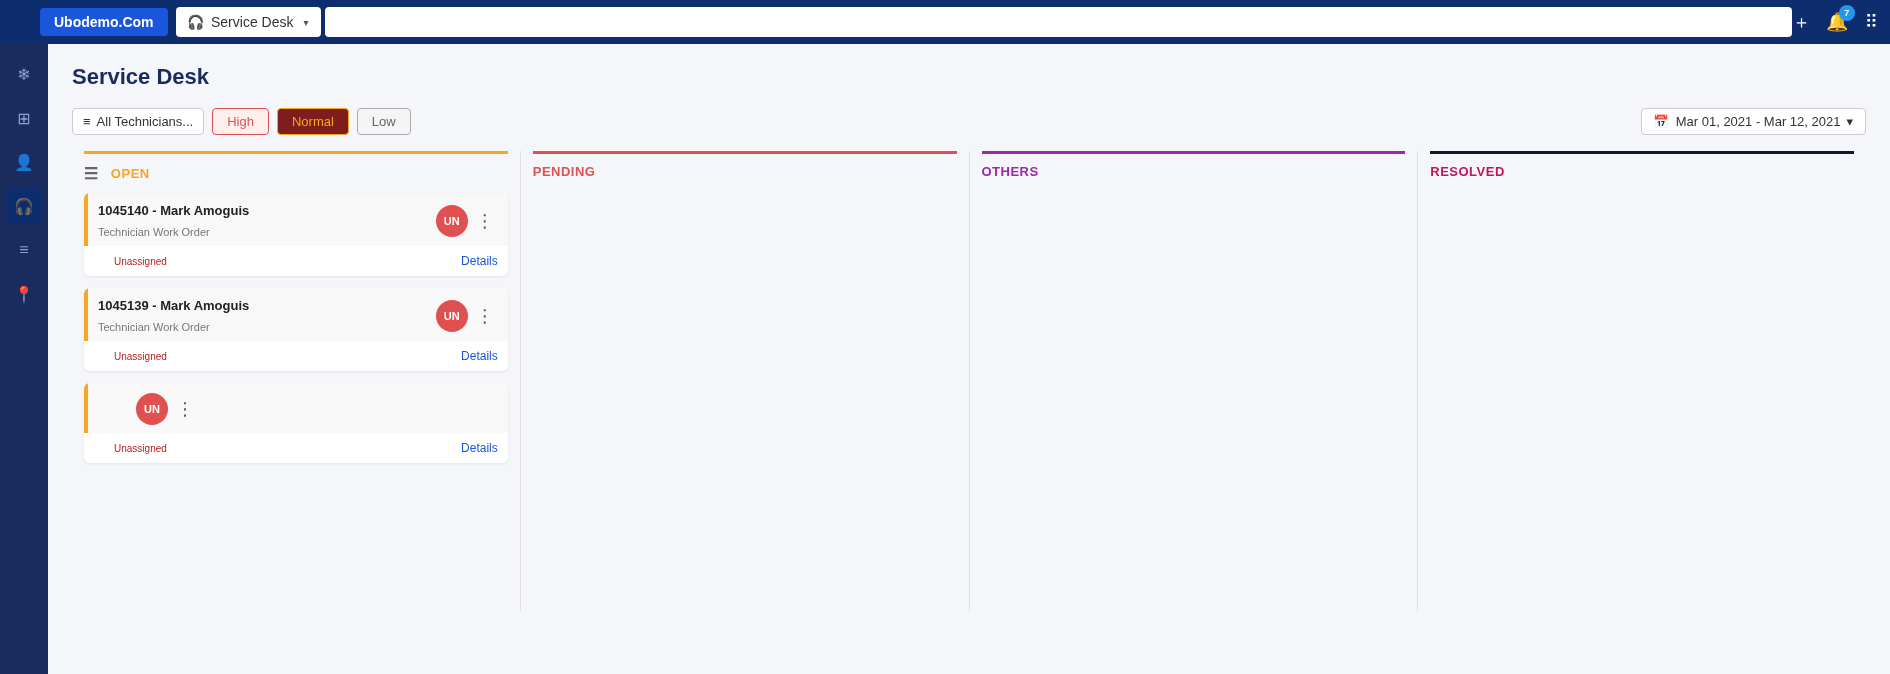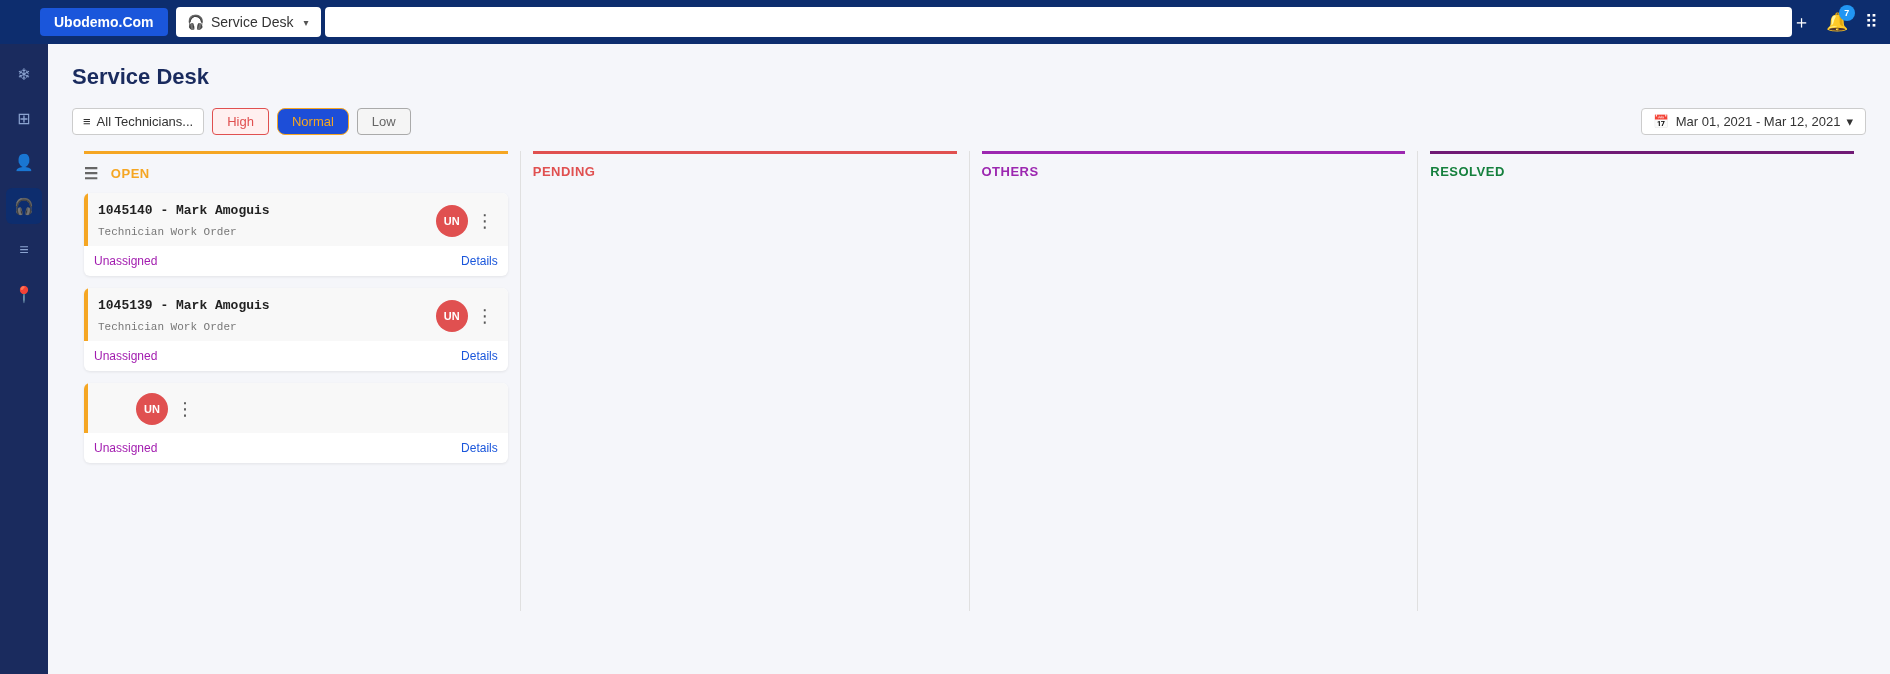--- a/index.html
+++ b/index.html
@@ -175,24 +175,23 @@
       font-size: 13px;
       cursor: pointer;
       border: 1px solid;
     }
     .priority-btn.high {
       background: #fff0f0;
       border-color: #e05050;
       color: #e05050;
     }
     .priority-btn.normal {
-      background: #1d4ed8;
+      background: #7f1d1d;
       border-color: #f5a623;
       color: #f5a623;
-      border-radius: 8px;
     }
     .priority-btn.low {
       background: #f5f5f5;
       border-color: #aaa;
       color: #666;
     }
     .date-range-btn {
       margin-left: auto;
       display: flex;
       align-items: center;
@@ -225,21 +224,21 @@
       font-weight: 600;
       padding: 10px 0 10px 0;
       letter-spacing: 0.5px;
       display: flex;
       align-items: center;
       gap: 8px;
     }
     .col-header.open { color: #f5a623; border-top: 3px solid #f5a623; }
     .col-header.pending { color: #e05050; border-top: 3px solid #e05050; }
     .col-header.others { color: #9c27b0; border-top: 3px solid #9c27b0; }
-    .col-header.resolved { color: #15803d; border-top: 3px solid #701a75; }
+    .col-header.resolved { color: #be185d; border-top: 3px solid #0f172a; }
 
     .col-menu-icon {
       color: #666;
       font-size: 16px;
       cursor: pointer;
       margin-right: 4px;
     }
 
     
     .ticket-card {
@@ -252,21 +251,20 @@
     .ticket-card-header {
       display: flex;
       align-items: center;
       padding: 10px 10px 8px 0;
       background: #f8f8f8;
       border-left: 4px solid #f5a623;
     }
     .ticket-card-header .ticket-info {
       flex: 1;
       padding-left: 10px;
-      font-family: Liberation Mono, monospace;
     }
     .ticket-title {
       font-size: 13px;
       font-weight: 600;
       color: #222;
     }
     .ticket-subtitle {
       font-size: 11px;
       color: #777;
       margin-top: 8px;
@@ -294,22 +292,23 @@
       color: #555;
       padding: 0 4px;
     }
     .ticket-card-body {
       padding: 8px 10px;
       display: flex;
       align-items: center;
       justify-content: space-between;
     }
     .unassigned-label {
-      font-size: 12px;
-      color: #a21caf;
+      font-size: 10px;
+      color: #b91c1c;
+      margin-left: 20px;
     }
     .details-link {
       font-size: 12px;
       color: #1a56db;
       cursor: pointer;
       text-decoration: none;
     }
   </style>
 </head>
 <body>

